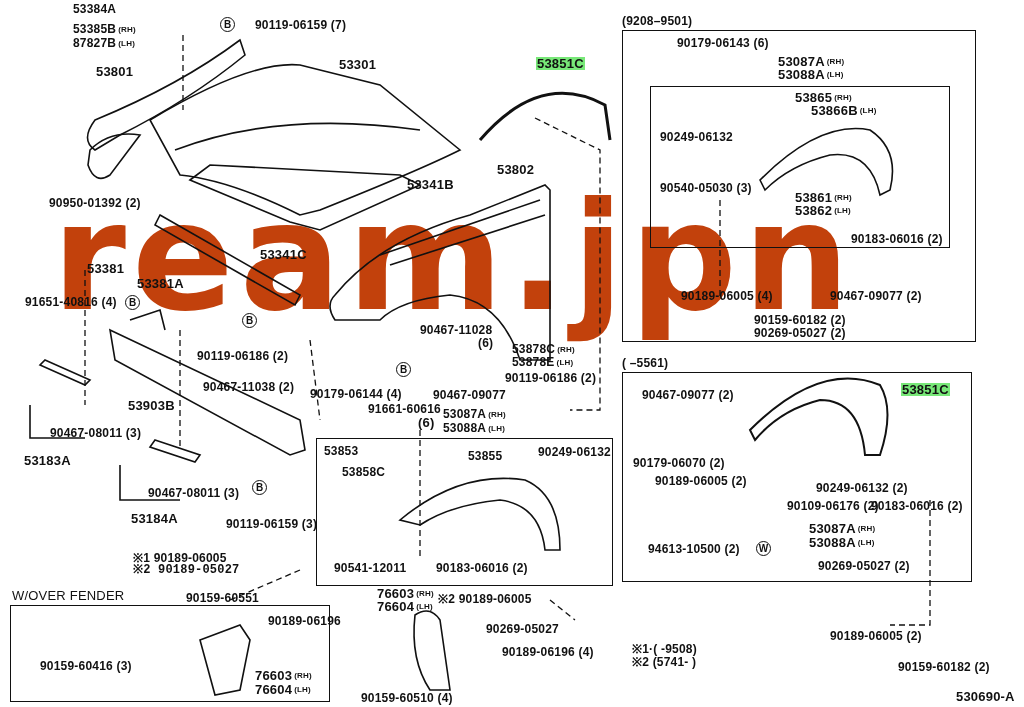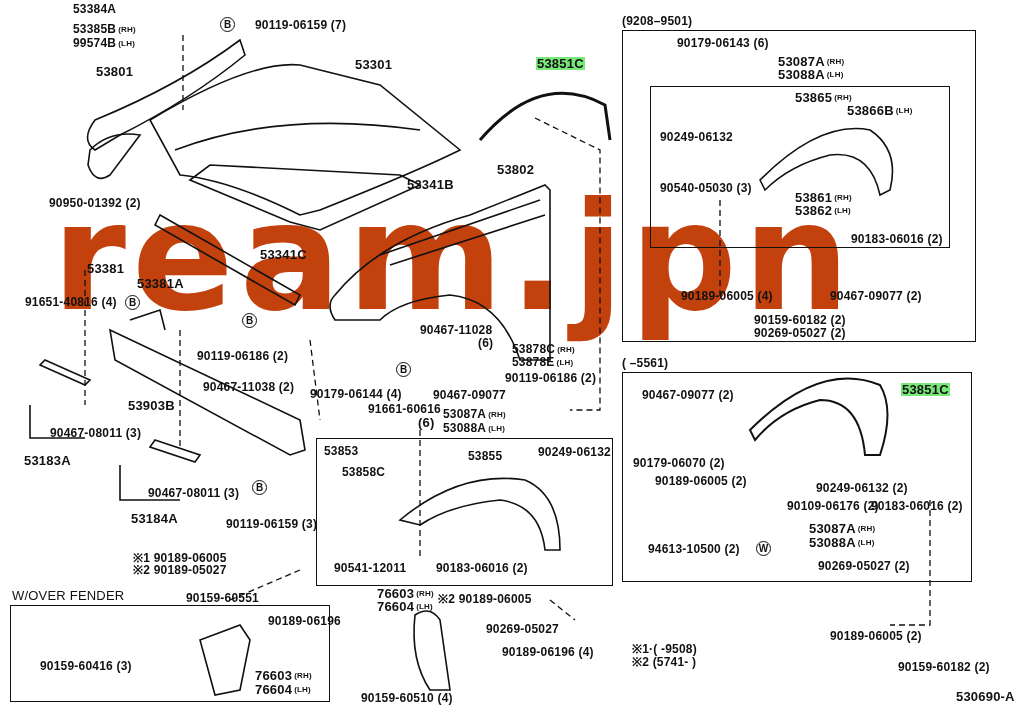--- a/index.html
+++ b/index.html
@@ -76,25 +76,25 @@
 <div class="box" style="left:622px;top:372px;width:348px;height:208px;"></div>
 <div class="box" style="left:316px;top:438px;width:295px;height:146px;"></div>
 <div class="box" style="left:10px;top:605px;width:318px;height:95px;"></div>
 
 <div class="lbl" style="left:622px;top:15px;">(9208–9501)</div>
 <div class="lbl" style="left:622px;top:357px;">(     –5561)</div>
 <div class="lbl big" style="left:12px;top:589px;font-weight:normal;">W/OVER FENDER</div>
 
 <div class="lbl" style="left:73px;top:3px;">53384A</div>
 <div class="lbl" style="left:73px;top:23px;"><span>53385B</span><span class="sfx">(RH)</span></div>
-<div class="lbl" style="left:73px;top:37px;"><span>99574B</span><span class="sfx">(LH)</span></div>
+<div class="lbl" style="left:73px;top:37px;"><span>87827B</span><span class="sfx">(LH)</span></div>
 <div class="circ" style="left:220px;top:17px;">B</div>
 <div class="lbl" style="left:255px;top:19px;">90119-06159 (7)</div>
 <div class="lbl big" style="left:96px;top:65px;">53801</div>
-<div class="lbl big" style="left:355px;top:58px;">53301</div>
+<div class="lbl big" style="left:339px;top:58px;">53301</div>
 <div class="lbl hl big" style="left:536px;top:57px;">53851C</div>
 <div class="lbl big" style="left:407px;top:178px;">53341B</div>
 <div class="lbl big" style="left:497px;top:163px;">53802</div>
 <div class="lbl" style="left:49px;top:197px;">90950-01392 (2)</div>
 <div class="lbl big" style="left:260px;top:248px;">53341C</div>
 <div class="lbl big" style="left:87px;top:262px;">53381</div>
 <div class="lbl big" style="left:137px;top:277px;">53381A</div>
 <div class="lbl" style="left:25px;top:296px;">91651-40816 (4)</div>
 <div class="circ" style="left:125px;top:295px;">B</div>
 <div class="circ" style="left:242px;top:313px;">B</div>
@@ -121,39 +121,39 @@
 <div class="lbl" style="left:443px;top:408px;"><span>53087A</span><span class="sfx">(RH)</span></div>
 <div class="lbl" style="left:443px;top:422px;"><span>53088A</span><span class="sfx">(LH)</span></div>
 <div class="lbl" style="left:324px;top:445px;">53853</div>
 <div class="lbl" style="left:468px;top:450px;">53855</div>
 <div class="lbl" style="left:342px;top:466px;">53858C</div>
 <div class="lbl" style="left:538px;top:446px;">90249-06132</div>
 <div class="lbl" style="left:334px;top:562px;">90541-12011</div>
 <div class="lbl" style="left:436px;top:562px;">90183-06016 (2)</div>
 
 <div class="lbl" style="left:133px;top:552px;">※1 90189-06005</div>
-<div class="lbl" style="left:133px;top:564px;">※2 90189-05027</div>
+<div class="lbl" style="left:133px;top:564px;font-family:Liberation Mono, monospace;">※2 90189-05027</div>
 <div class="lbl" style="left:186px;top:592px;">90159-60551</div>
 <div class="lbl" style="left:268px;top:615px;">90189-06196</div>
 <div class="lbl" style="left:40px;top:660px;">90159-60416 (3)</div>
 <div class="lbl big" style="left:255px;top:669px;"><span>76603</span><span class="sfx">(RH)</span></div>
 <div class="lbl big" style="left:255px;top:683px;"><span>76604</span><span class="sfx">(LH)</span></div>
 
 <div class="lbl big" style="left:377px;top:587px;"><span>76603</span><span class="sfx">(RH)</span></div>
 <div class="lbl big" style="left:377px;top:600px;"><span>76604</span><span class="sfx">(LH)</span></div>
 <div class="lbl" style="left:438px;top:593px;">※2 90189-06005</div>
 <div class="lbl" style="left:486px;top:623px;">90269-05027</div>
 <div class="lbl" style="left:502px;top:646px;">90189-06196 (4)</div>
 <div class="lbl" style="left:361px;top:692px;">90159-60510 (4)</div>
 
 <div class="lbl" style="left:677px;top:37px;">90179-06143 (6)</div>
 <div class="lbl big" style="left:778px;top:55px;"><span>53087A</span><span class="sfx">(RH)</span></div>
 <div class="lbl big" style="left:778px;top:68px;"><span>53088A</span><span class="sfx">(LH)</span></div>
 <div class="lbl big" style="left:795px;top:91px;"><span>53865</span><span class="sfx">(RH)</span></div>
-<div class="lbl big" style="left:831px;top:104px;padding-left:16px;"><span>53866B</span><span class="sfx">(LH)</span></div>
+<div class="lbl big" style="left:795px;top:104px;padding-left:16px;"><span>53866B</span><span class="sfx">(LH)</span></div>
 <div class="lbl" style="left:660px;top:131px;">90249-06132</div>
 <div class="lbl" style="left:660px;top:182px;">90540-05030 (3)</div>
 <div class="lbl big" style="left:795px;top:191px;"><span>53861</span><span class="sfx">(RH)</span></div>
 <div class="lbl big" style="left:795px;top:204px;text-align:center;"><span>53862</span><span class="sfx">(LH)</span></div>
 <div class="lbl" style="left:851px;top:233px;">90183-06016 (2)</div>
 <div class="lbl" style="left:681px;top:290px;">90189-06005 (4)</div>
 <div class="lbl" style="left:830px;top:290px;">90467-09077 (2)</div>
 <div class="lbl" style="left:754px;top:314px;">90159-60182 (2)</div>
 <div class="lbl" style="left:754px;top:327px;">90269-05027 (2)</div>
 

